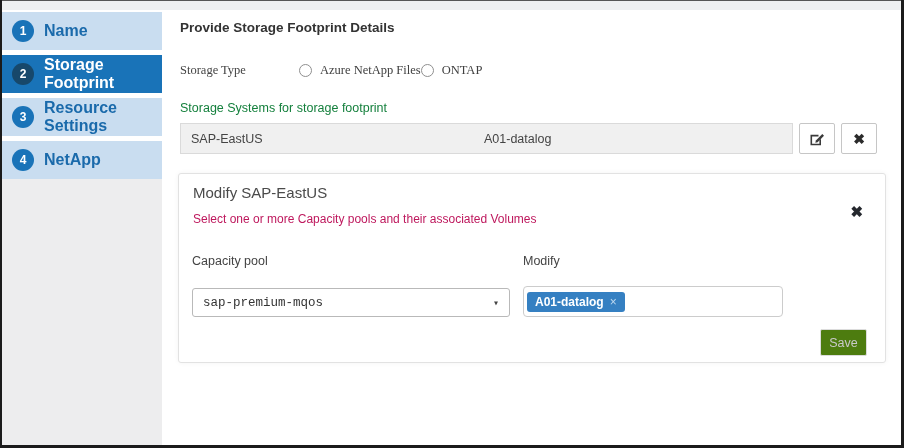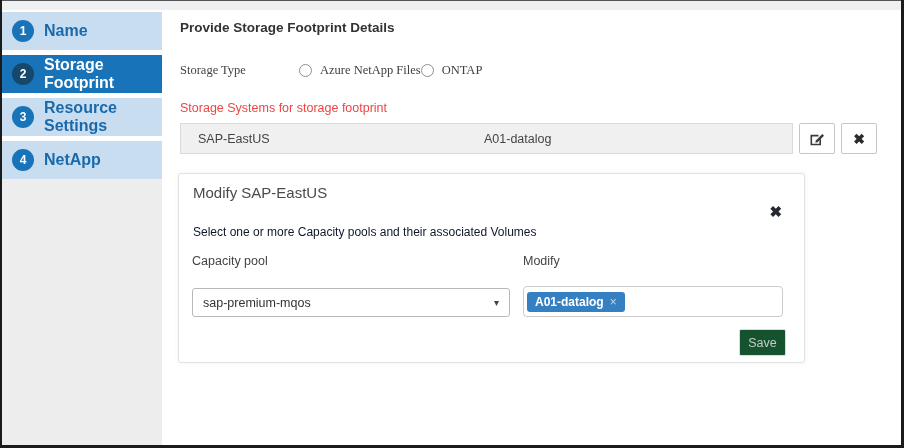--- a/index.html
+++ b/index.html
@@ -36,70 +36,70 @@
   .page-title { margin-top:20px; font-size:13.5px; font-weight:700; color:#333; }
 
   .type-row { display:flex; align-items:center; margin-top:27px; height:16px;font-family:Liberation Serif, serif; }
   .type-label { width:119px; color:#444; }
   .radio-opt { display:flex; align-items:center; gap:8px; }
   .radio-opt.first { width:120px; }
   .radio-circle {
     width:13px; height:13px; border-radius:50%; border:1px solid #8f8f8f; background:#fff;
     flex:0 0 13px; cursor:pointer;
   }
-  .systems-label { margin-top:23px; color:#ef4444; }
+  .systems-label { margin-top:23px; color:#15803d; }
 
   .system-row-wrap { display:flex; align-items:stretch; margin-top:8px; height:31px; }
   .system-row {
     width:613px; background:#f0f0f0; border:1px solid #dadada;
     display:flex; align-items:center;
   }
-  .system-cell-1 { padding-left:17px; width:303px; color:#444; }
+  .system-cell-1 { padding-left:10px; width:303px; color:#444; }
   .system-cell-2 { color:#444; }
   .icon-btn {
     width:36px; height:31px; margin-left:6px; background:#fff; border:1px solid #c6c6c6;
     border-radius:2px; display:flex; align-items:center; justify-content:center;
     cursor:pointer; color:#2e2e2e;
   }
   .icon-btn svg { width:16px; height:16px; fill:#3a3a3a; }
   .icon-btn .x-glyph { font-size:14px; font-weight:700; color:#2b2b2b; }
 
   
   .modal {
-    position:absolute; left:178px; top:173px; width:627px; height:190px;
+    position:absolute; left:178px; top:173px; width:708px; height:190px;
     background:#fff; border:1px solid #e2e2e2; border-radius:3px;
     box-shadow:0 0 5px rgba(0,0,0,0.05);
   }
   .modal-title { position:absolute; left:14px; top:10px; font-size:15px; color:#4a4a4a; }
-  .modal-subtitle { position:absolute; left:14px; top:38px; font-size:12px; color:#0f172a;margin-top:13px; }
+  .modal-subtitle { position:absolute; left:14px; top:38px; font-size:12px; color:#be185d; }
   .modal-close {
     position:absolute; right:22px; top:30px; font-size:15px; font-weight:700;
     color:#25282e; cursor:pointer; line-height:1;
   }
   .field-label-pool { position:absolute; left:13px; top:80px; color:#444; }
   .field-label-vol  { position:absolute; left:344px; top:80px; color:#444; }
   .dropdown {
     position:absolute; left:13px; top:114px; width:318px; height:29px;
     border:1px solid #b9b9b9; border-radius:3px; background:#fff;
-    display:flex; align-items:center; padding:10px 10px; cursor:pointer; color:#333;
+    display:flex; align-items:center; padding:10px 10px; cursor:pointer; color:#333;font-family:Liberation Mono, monospace;
   }
   .dropdown .caret { margin-left:auto; font-size:10px; color:#444; }
   .volume-input {
     position:absolute; left:344px; top:112px; width:260px; height:31px;
     border:1px solid #ccc; border-radius:4px; background:#fff;
     display:flex; align-items:center; padding:0 3px; cursor:text;
   }
   .chip {
     background:#3580c2; color:#fff; border-radius:3px; padding:3px 8px;
     font-size:12px; font-weight:700; display:flex; align-items:center; gap:6px;
   }
   .chip .chip-x { color:#bdd8ef; font-weight:400; font-size:12px; cursor:pointer; }
   .save-btn {
     position:absolute; right:18px; bottom:6px; width:47px; height:27px;
-    background:#14532d; border:1px solid #dcdcdc; border-radius:2px;
+    background:#4d7c0f; border:1px solid #dcdcdc; border-radius:2px;
     color:#c9c9c9; font-size:12.5px; font-family:"Liberation Sans", sans-serif;
   }
 </style>
 </head>
 <body>
 
 <div class="frame">
   <div class="top-strip"></div>
 
   <div class="sidebar-filler"></div>

